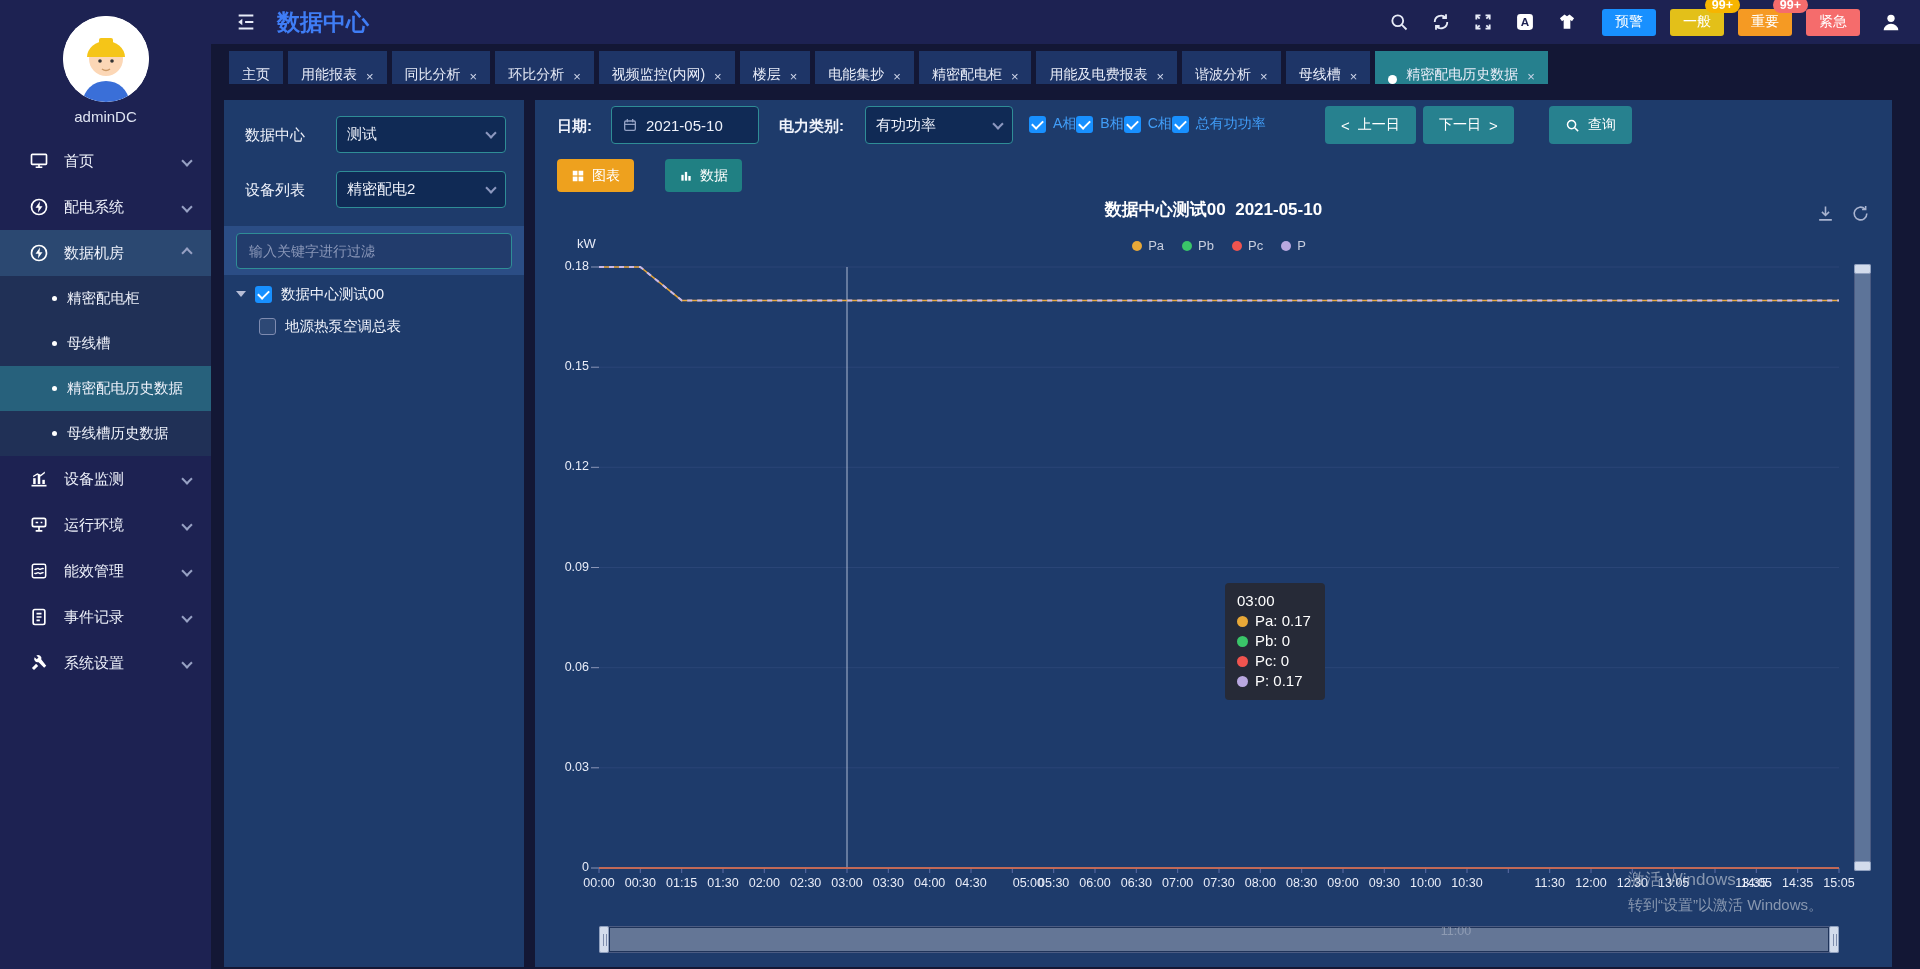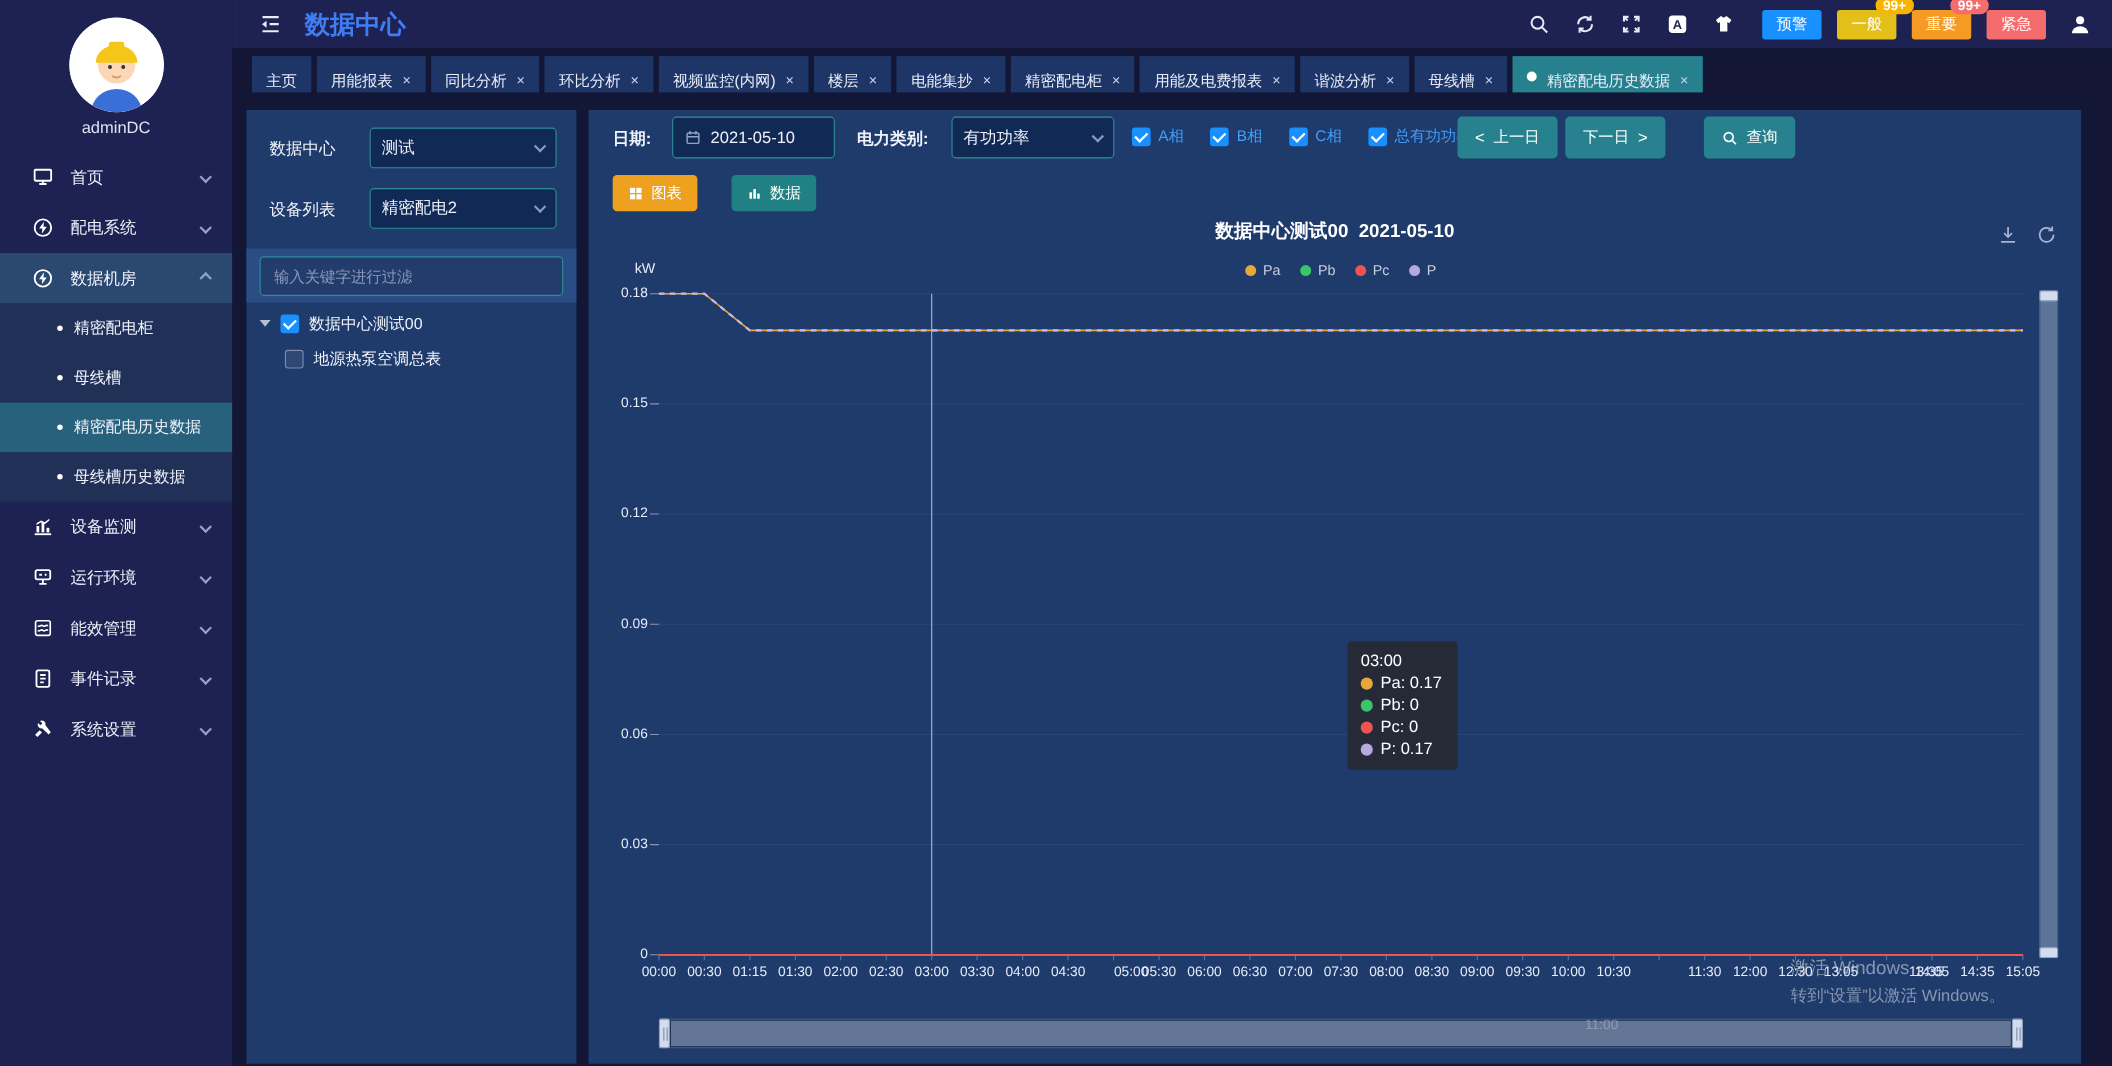--- a/index.html
+++ b/index.html
@@ -24,21 +24,21 @@
 
 .header{position:absolute;left:211px;top:0;width:1709px;height:44px;background:#1d2252;display:flex;align-items:center;z-index:4}
 .burger{margin-left:24px;cursor:pointer}
 .app-title{margin-left:20px;font-size:23px;font-weight:bold;color:#3f7df5}
 .header-right{margin-left:auto;display:flex;align-items:center;gap:20px;padding-right:18px}
 .hicon{width:22px;height:22px;display:flex;align-items:center;justify-content:center;cursor:pointer}
 .alarm{position:relative;height:27px;padding:0 13px;border-radius:3px;font-size:14px;color:#fff;display:flex;align-items:center;cursor:pointer}
 .alarm-badge{position:absolute;top:-12px;right:-16px;padding:1px 7px;border-radius:10px;font-size:12.5px;font-weight:bold;color:#fff}
 
 .tabstrip{position:absolute;left:211px;top:44px;width:1709px;height:40px;background:#131735;display:flex;gap:5px;padding:7px 0 0 18px;z-index:4}
-.tab{background:#1e3567;color:#e8ecf8;font-size:14px;height:33px;display:flex;align-items:flex-start;padding:14px 13px;cursor:pointer;white-space:nowrap}
+.tab{background:#1e3567;color:#e8ecf8;font-size:14px;height:33px;display:flex;align-items:flex-end;padding:0 13px;cursor:pointer;white-space:nowrap}
 .tab.active{background:#26808e}
 .tabdot{width:9px;height:9px;border-radius:50%;background:#fff;margin-right:9px}
 .tabx{margin-left:9px;font-size:13px;color:#cfd6ea;cursor:pointer}
 
 .left-panel{position:absolute;left:224px;top:100px;width:300px;height:867px;background:#1e3b6b}
 .fp-label{position:absolute;font-size:15px;color:#f0f3fb}
 .inputbox{position:absolute;display:flex;align-items:center;background:#102a55;border:1px solid #2f8d96;border-radius:4px;color:#eef1fa;font-size:15px;padding:0 10px;gap:8px;cursor:pointer}
 .selchev{width:8px;height:8px;border-right:2px solid #8d98bf;border-bottom:2px solid #8d98bf;transform:rotate(45deg);margin-left:auto;margin-bottom:3px}
 .search-row{position:absolute;left:0;top:126px;width:300px;height:49px;background:#2b4d85}
 .filter-input{position:absolute;left:12px;top:7px;width:276px;height:36px;background:#223c6c;border:1px solid #2f8d96;border-radius:4px;color:#eef1fa;font-size:14px;padding:0 12px;outline:none}
@@ -47,21 +47,21 @@
 .tree-row{display:flex;align-items:center;height:32px;cursor:pointer}
 .tree-caret{width:0;height:0;border-left:5px solid transparent;border-right:5px solid transparent;border-top:6px solid #b6bdd6;margin:0 9px 0 0}
 .cb{width:17px;height:17px;border-radius:3px;flex:none;position:relative;cursor:pointer}
 .cb.checked{background:#1890ff}
 .cb.checked::after{content:'';position:absolute;left:5px;top:2px;width:5px;height:9px;border-right:2px solid #fff;border-bottom:2px solid #fff;transform:rotate(45deg)}
 .cb.un{border:1px solid #7e8bb0;background:rgba(255,255,255,.07)}
 .tree-label{margin-left:9px;font-size:14.5px;color:#f0f3fb}
 
 .main-panel{position:absolute;left:535px;top:100px;width:1357px;height:867px;background:#1e3b6b}
 .ctl-label{position:absolute;font-size:15px;font-weight:bold;color:#f0f3fb}
-.cbgroup{position:absolute;left:494px;top:15px;display:flex;gap:24px;align-items:center}
+.cbgroup{position:absolute;left:494px;top:15px;display:flex;align-items:center}
 .cbitem{display:flex;align-items:center;gap:7px;font-size:14px;color:#419ef9;cursor:pointer}
 .tbtn{position:absolute;height:38px;background:#27818f;color:#fff;border-radius:4px;font-size:14px;display:flex;align-items:center;justify-content:center;gap:8px;padding:0 16px;cursor:pointer;border:none}
 .vbtn{position:absolute;top:59px;height:33px;border-radius:4px;font-size:14px;color:#fff;display:flex;align-items:center;gap:7px;padding:0 14px;cursor:pointer;border:none}
 .chart-title{position:absolute;left:0;top:98px;width:1357px;text-align:center;font-size:17px;font-weight:bold;color:#fff;white-space:pre}
 .chart-tools{position:absolute;right:22px;top:104px;display:flex;gap:16px}
 .legend{position:absolute;left:64px;top:138px;width:1240px;display:flex;justify-content:center;gap:18px}
 .lg-item{display:flex;align-items:center;gap:6px;font-size:13px;color:#c8cede;cursor:pointer}
 .lg-dot{width:10px;height:10px;border-radius:50%}
 .kw{position:absolute;left:42px;top:136px;font-size:13px;color:#e8ecf8}
 .ylab{position:absolute;left:0;width:54px;text-align:right;font-size:12.5px;color:#e8ecf8}

